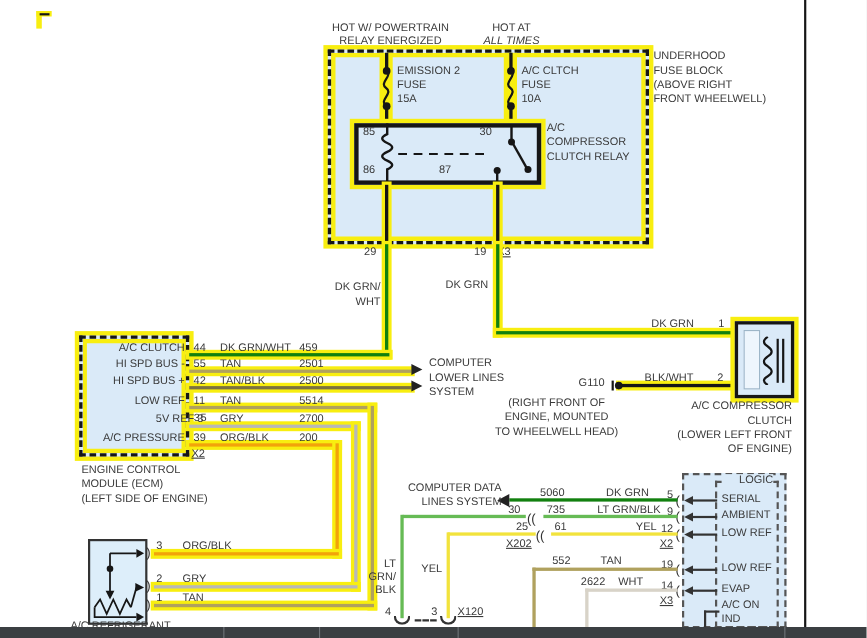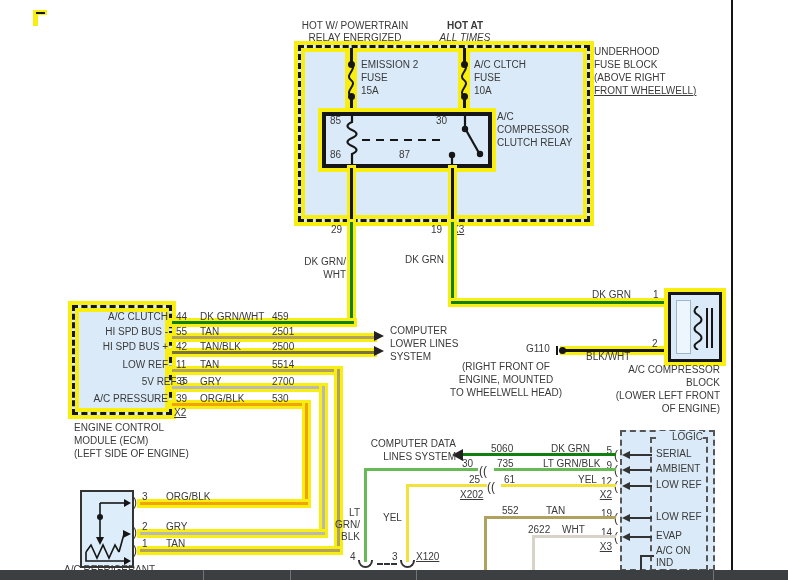--- a/index.html
+++ b/index.html
@@ -27,28 +27,28 @@
 <body>
 
 <div id="stage">
 
   <div class="hl" style="left:33px;top:10px;width:14px;height:5px;"></div>
   <div class="hl" style="left:33px;top:10px;width:5px;height:16px;"></div>
   <div style="position:absolute;left:36px;top:12px;width:9px;height:2px;background:#161616;"></div>
 
   <div class="lbl c" style="left:290px;top:20px;width:130px;">HOT W/ POWERTRAIN</div>
   <div class="lbl c" style="left:290px;top:32px;width:130px;">RELAY ENERGIZED</div>
-  <div class="lbl c" style="left:420px;top:20px;width:90px;font-weight:bold;">HOT AT</div>
+  <div class="lbl c" style="left:420px;top:20px;width:90px;">HOT AT</div>
   <div class="lbl c" style="left:420px;top:32px;width:90px;font-style:italic;">ALL TIMES</div>
 
   <div class="box bluefill dashedhl" style="left:298px;top:45px;width:292px;height:177px;"></div>
   <div class="lbl" style="left:594px;top:46px;">UNDERHOOD</div>
   <div class="lbl" style="left:594px;top:59px;">FUSE BLOCK</div>
   <div class="lbl" style="left:594px;top:72px;">(ABOVE RIGHT</div>
-  <div class="lbl" style="left:594px;top:85px;text-decoration:underline;">FRONT WHEELWELL)</div>
+  <div class="lbl" style="left:594px;top:85px;">FRONT WHEELWELL)</div>
 
   <div class="hl" style="left:345px;top:48px;width:12px;height:66px;"></div>
   <div class="wire" style="left:350px;top:48px;width:3px;height:17px;background:#161616;"></div>
   <div class="wire" style="left:350px;top:95px;width:3px;height:18px;background:#161616;"></div>
   <div class="dot" style="left:348px;top:61px;"></div>
   <div class="dot" style="left:348px;top:93px;"></div>
   <svg style="position:absolute;left:343px;top:64px;" width="16" height="32" viewBox="0 0 16 32">
       <path d="M8 0 C15 5 1 11 8 16 C15 21 1 27 8 32" stroke="#161616" stroke-width="2" fill="none"></path>
     </svg>
   <div class="lbl" style="left:361px;top:59px;">EMISSION 2</div>
@@ -100,35 +100,35 @@
   <div class="lbl" style="left:405px;top:254px;">DK GRN</div>
 
   <div class="wire hlw" style="left:451px;top:301px;width:219px;height:3px;background:#12800f;"></div>
   <div class="lbl" style="left:592px;top:289px;">DK GRN</div>
   <div class="lbl" style="left:653px;top:289px;">1</div>
 
   <div class="wire hlw" style="left:563px;top:349px;width:105px;height:3px;background:#161616;"></div>
   <div style="position:absolute;left:556px;top:346px;width:2px;height:9px;background:#161616;"></div>
   <div class="dot" style="left:559px;top:347px;"></div>
   <div class="lbl" style="left:526px;top:343px;">G110</div>
-  <div class="lbl" style="left:586px;top:338px;margin-top:13px;">BLK/WHT</div>
+  <div class="lbl" style="left:586px;top:338px;">BLK/WHT</div>
   <div class="lbl" style="left:652px;top:338px;">2</div>
   <div class="lbl c" style="left:440px;top:361px;width:132px;">(RIGHT FRONT OF</div>
   <div class="lbl c" style="left:440px;top:374px;width:132px;">ENGINE, MOUNTED</div>
   <div class="lbl c" style="left:440px;top:387px;width:132px;">TO WHEELWELL HEAD)</div>
 
   <div class="box bluefill" style="left:668px;top:292px;width:54px;height:70px;border:3px solid #161616;box-shadow:0 0 0 4px #f8ee10;"></div>
   <div style="position:absolute;left:676px;top:300px;width:15px;height:54px;background:#eef6fd;border:1px solid #9db6c8;"></div>
   <svg style="position:absolute;left:692px;top:306px;" width="12" height="44" viewBox="0 0 12 44">
       <path d="M6 0 q-7 5 0 9 q7 5 0 9 q-7 5 0 9 q7 5 0 9 q-7 4 0 8" stroke="#161616" stroke-width="2" fill="none"></path>
     </svg>
   <div style="position:absolute;left:706px;top:308px;width:2px;height:40px;background:#161616;"></div>
   <div style="position:absolute;left:711px;top:308px;width:2px;height:40px;background:#161616;"></div>
   <div class="lbl r" style="left:560px;top:364px;width:160px;">A/C COMPRESSOR</div>
-  <div class="lbl r" style="left:560px;top:377px;width:160px;">BLOCK</div>
+  <div class="lbl r" style="left:560px;top:377px;width:160px;">CLUTCH</div>
   <div class="lbl r" style="left:560px;top:390px;width:160px;">(LOWER LEFT FRONT</div>
   <div class="lbl r" style="left:560px;top:403px;width:160px;">OF ENGINE)</div>
 
   <div class="box bluefill dashedhl" style="left:72px;top:305px;width:100px;height:110px;"></div>
 
   <div class="wire hlw" style="left:172px;top:321px;width:182px;height:3px;background:#12800f;"></div>
   <div class="wire hlw" style="left:172px;top:336px;width:202px;height:3px;background:#b0a15e;"></div>
   <div class="wire hlw" style="left:172px;top:351px;width:202px;height:3px;background:#7a7140;"></div>
   <div class="wire hlw" style="left:172px;top:369px;width:168px;height:3px;background:#b0a15e;"></div>
   <div class="wire hlw" style="left:172px;top:386px;width:153px;height:3px;background:#b8b8b8;"></div>
@@ -156,21 +156,21 @@
   <div class="lbl" style="left:176px;top:359px;">11</div>
   <div class="lbl" style="left:200px;top:359px;">TAN</div>
   <div class="lbl" style="left:272px;top:359px;">5514</div>
   <div class="lbl r" style="left:89px;top:376px;width:96px;">5V REF 3</div>
   <div class="lbl" style="left:176px;top:376px;font-family:Liberation Mono, monospace;">35</div>
   <div class="lbl" style="left:200px;top:376px;">GRY</div>
   <div class="lbl" style="left:272px;top:376px;">2700</div>
   <div class="lbl r" style="left:76px;top:393px;width:92px;">A/C PRESSURE</div>
   <div class="lbl" style="left:176px;top:393px;">39</div>
   <div class="lbl" style="left:200px;top:393px;">ORG/BLK</div>
-  <div class="lbl" style="left:272px;top:393px;">530</div>
+  <div class="lbl" style="left:272px;top:393px;">200</div>
   <div class="lbl u" style="left:174px;top:407px;">X2</div>
   <div class="lbl" style="left:74px;top:422px;">ENGINE CONTROL</div>
   <div class="lbl" style="left:74px;top:435px;">MODULE (ECM)</div>
   <div class="lbl" style="left:74px;top:448px;">(LEFT SIDE OF ENGINE)</div>
 
   <div class="tri" style="left:374px;top:331px;border-left:10px solid #222;border-top:5px solid transparent;border-bottom:5px solid transparent;"></div>
   <div class="tri" style="left:374px;top:346px;border-left:10px solid #222;border-top:5px solid transparent;border-bottom:5px solid transparent;"></div>
   <div class="lbl" style="left:390px;top:325px;">COMPUTER</div>
   <div class="lbl" style="left:390px;top:338px;">LOWER LINES</div>
   <div class="lbl" style="left:390px;top:351px;">SYSTEM</div>

